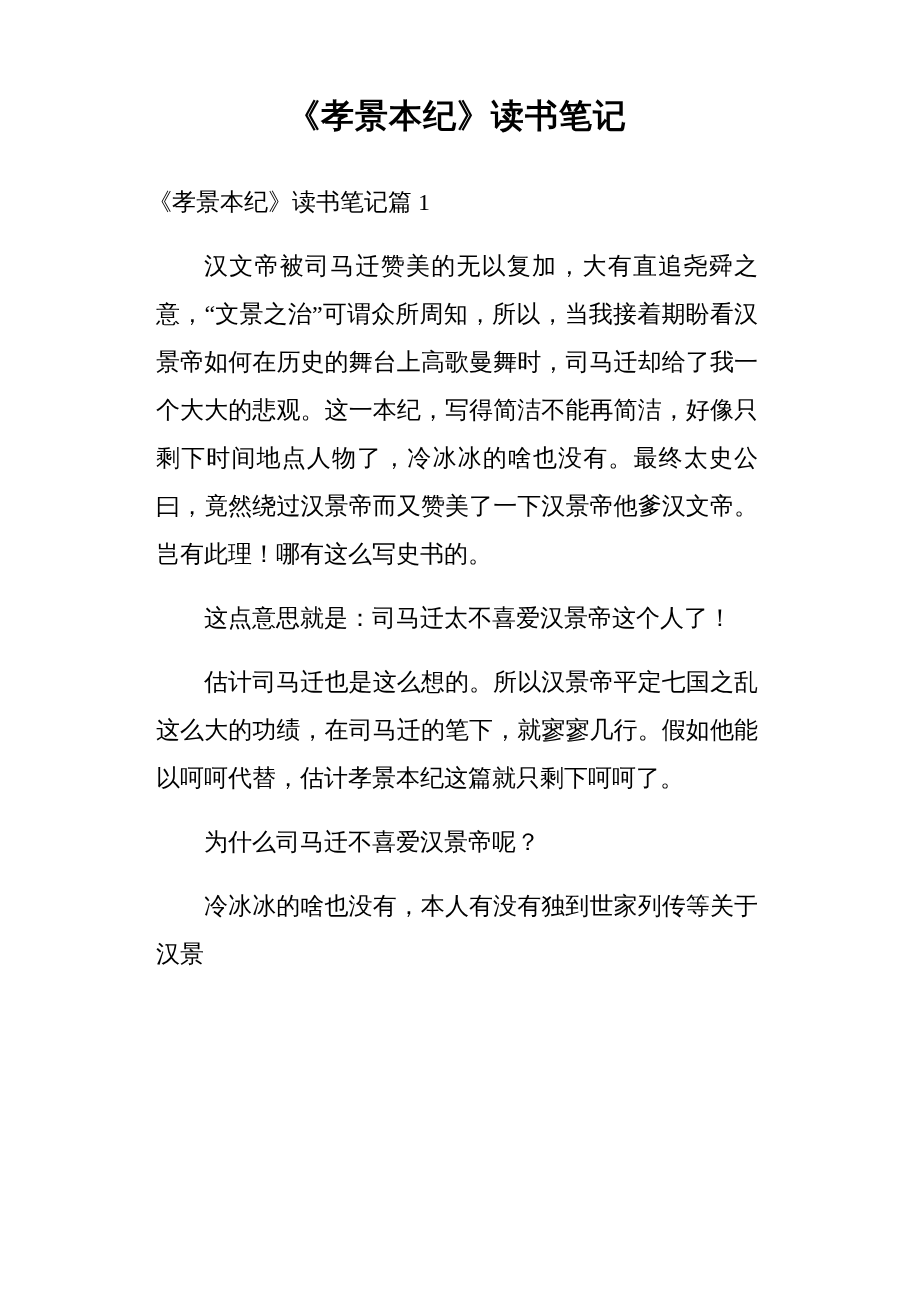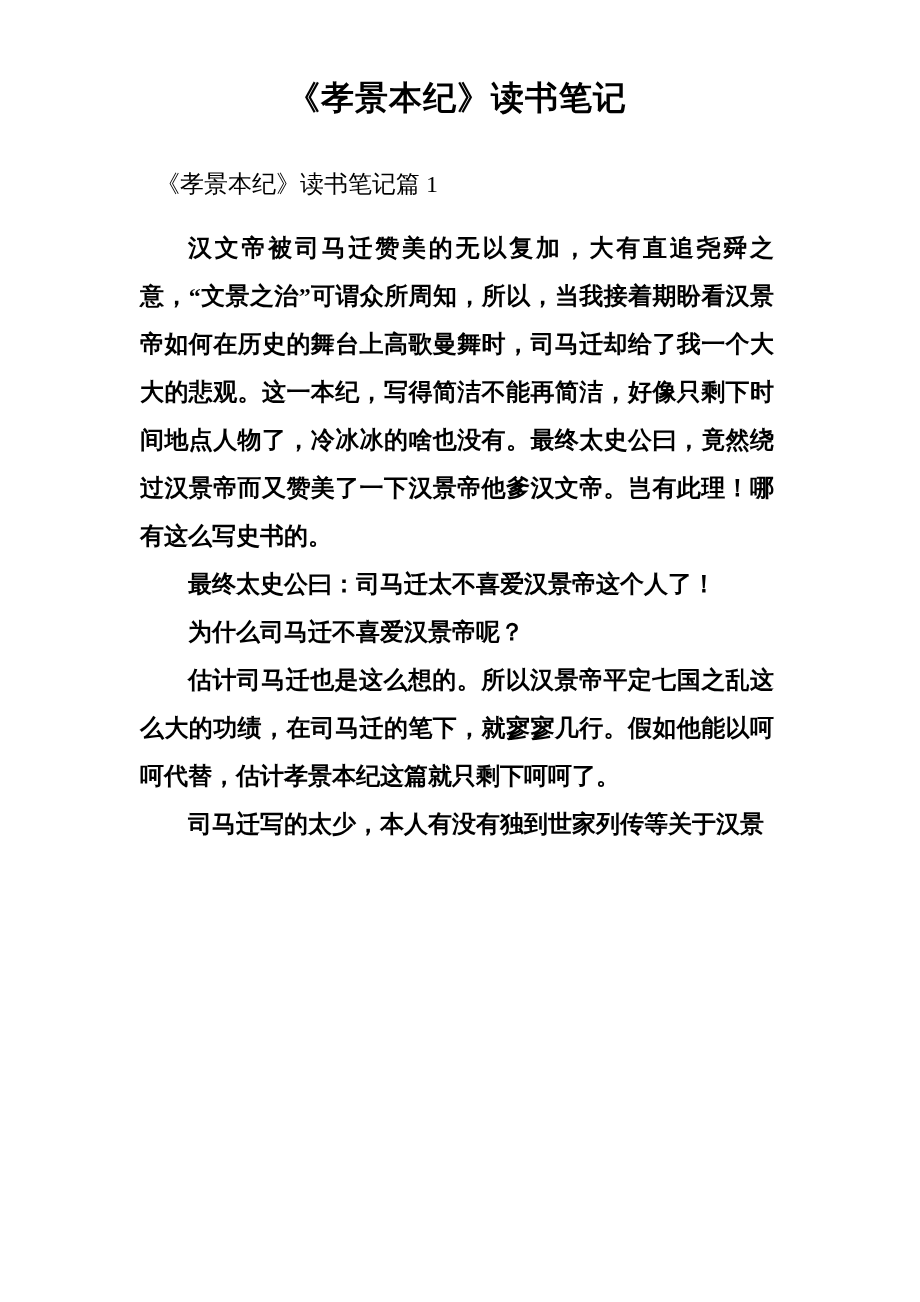--- a/index.html
+++ b/index.html
@@ -11,57 +11,56 @@
     width: 920px;
     height: 1302px;
     overflow: hidden;
     font-family: "Liberation Serif", "DejaVu Serif", serif;
     color: #000000;
   }
   .page {
     box-sizing: border-box;
     width: 904px;
     height: 1302px;
-    padding: 72px 130px 0 140px;
+    padding: 90px 130px 0 140px;
     background: #ffffff;
   }
   .doc-title {
     margin: 0 0 36px 0;
     font-size: 33px;
     line-height: 52px;
     font-weight: bold;
     text-align: center;
     letter-spacing: 1px;
   }
   .doc-subtitle {
-    margin: 16px;
+    margin: 8px;
     font-size: 24px;
     line-height: 48px;
     font-weight: normal;
   }
   .doc-body p {
-    margin: 0;
+    margin: 16px;
     font-size: 24px;
     line-height: 48px;
     text-indent: 2em;
     text-align: justify;
     word-break: break-all;
-    font-weight: bold;
   }
 </style>
 </head>
 <body>
 
 <div class="page">
 
   <h1 class="doc-title">《孝景本纪》读书笔记</h1>
 
   <div class="doc-subtitle">《孝景本纪》读书笔记篇 1</div>
 
   <div class="doc-body">
     <p>汉文帝被司马迁赞美的无以复加，大有直追尧舜之意，“文景之治”可谓众所周知，所以，当我接着期盼看汉景帝如何在历史的舞台上高歌曼舞时，司马迁却给了我一个大大的悲观。这一本纪，写得简洁不能再简洁，好像只剩下时间地点人物了，冷冰冰的啥也没有。最终太史公曰，竟然绕过汉景帝而又赞美了一下汉景帝他爹汉文帝。岂有此理！哪有这么写史书的。</p>
-    <p>最终太史公曰：司马迁太不喜爱汉景帝这个人了！</p>
+    <p>这点意思就是：司马迁太不喜爱汉景帝这个人了！</p>
+    <p>估计司马迁也是这么想的。所以汉景帝平定七国之乱这么大的功绩，在司马迁的笔下，就寥寥几行。假如他能以呵呵代替，估计孝景本纪这篇就只剩下呵呵了。</p>
     <p>为什么司马迁不喜爱汉景帝呢？</p>
-    <p>估计司马迁也是这么想的。所以汉景帝平定七国之乱这么大的功绩，在司马迁的笔下，就寥寥几行。假如他能以呵呵代替，估计孝景本纪这篇就只剩下呵呵了。</p>
-    <p>司马迁写的太少，本人有没有独到世家列传等关于汉景</p>
+    <p>冷冰冰的啥也没有，本人有没有独到世家列传等关于汉景</p>
   </div>
 
 </div>
 
 </body></html>

